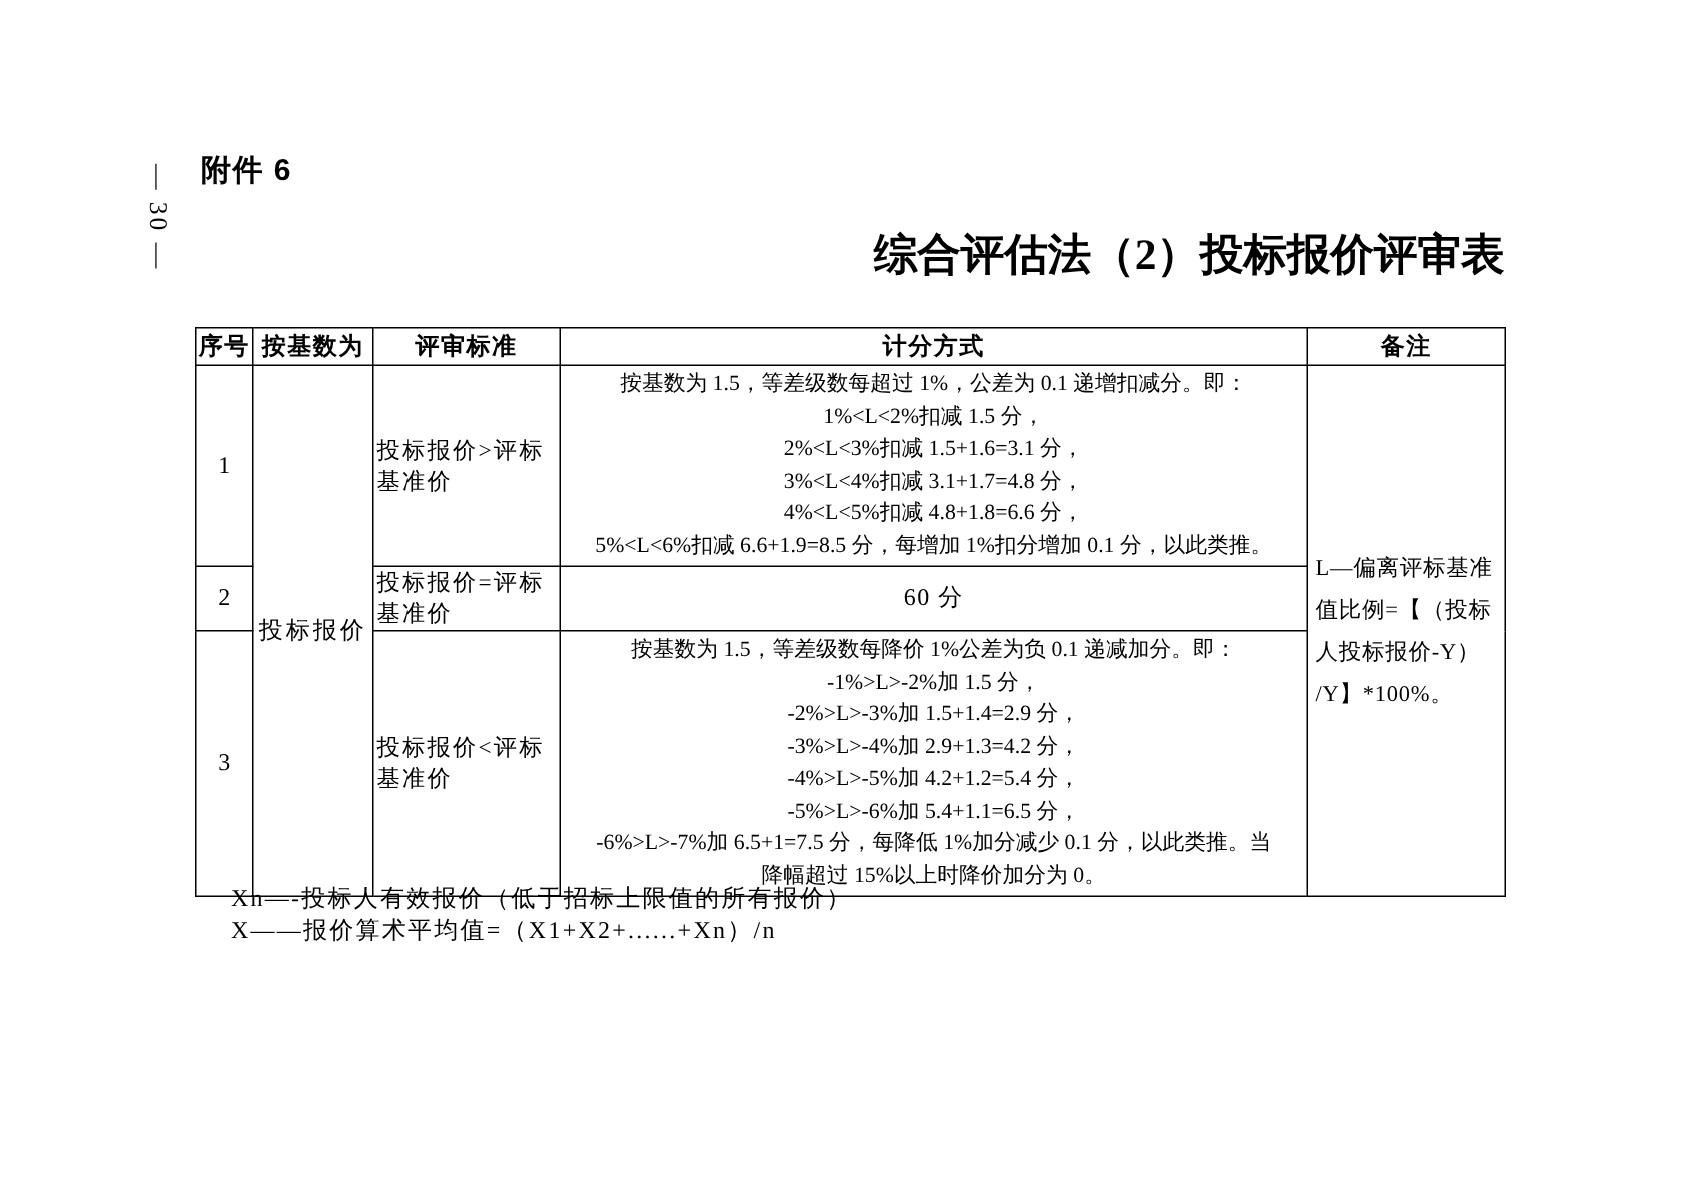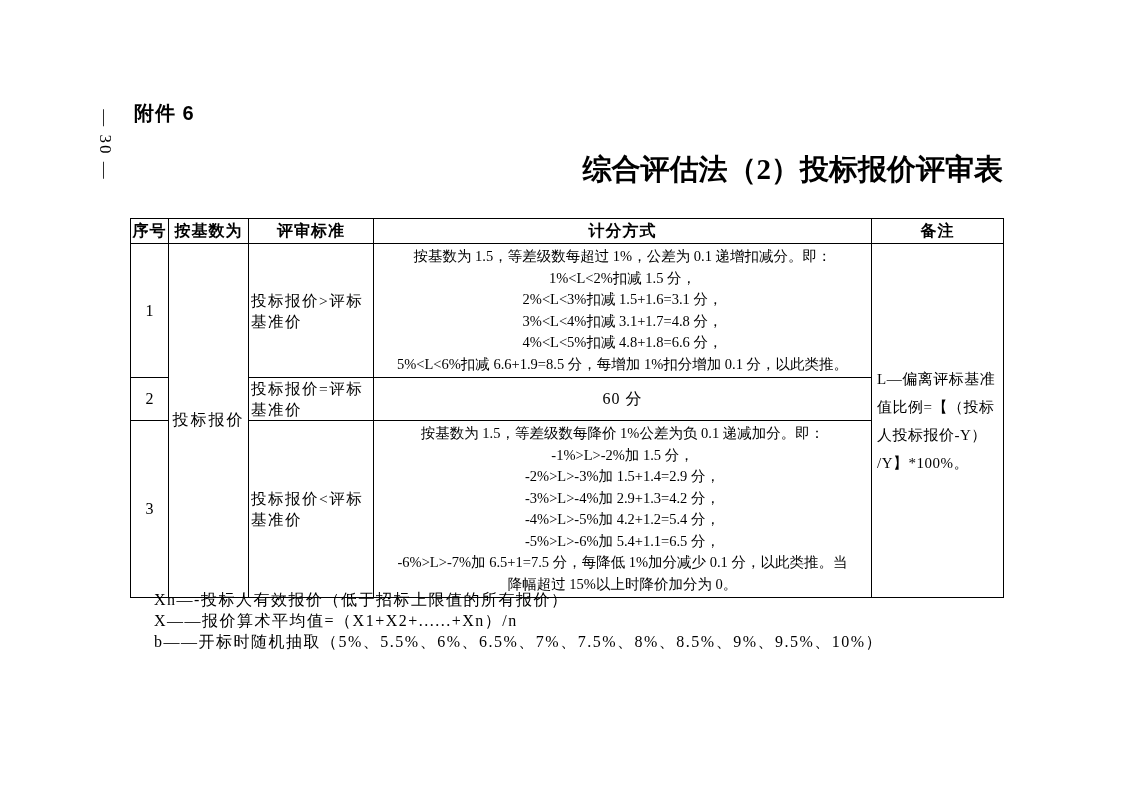--- a/index.html
+++ b/index.html
@@ -172,14 +172,13 @@
 -5%&gt;L&gt;-6%加 5.4+1.1=6.5 分，
 -6%&gt;L&gt;-7%加 6.5+1=7.5 分，每降低 1%加分减少 0.1 分，以此类推。当
 降幅超过 15%以上时降价加分为 0。</td>
     </tr>
   </tbody>
 </table>
 
 <div class="notes-block">
   <div class="note-line">Xn—-投标人有效报价（低于招标上限值的所有报价）</div>
   <div class="note-line">X——报价算术平均值=（X1+X2+......+Xn）/n</div>
-  <div class="note-line">b——开标时随机抽取（5%、5.5%、6%、6.5%、7%、7.5%、8%、8.5%、9%、9.5%、10%）</div>
 </div>
 
 </body></html>

